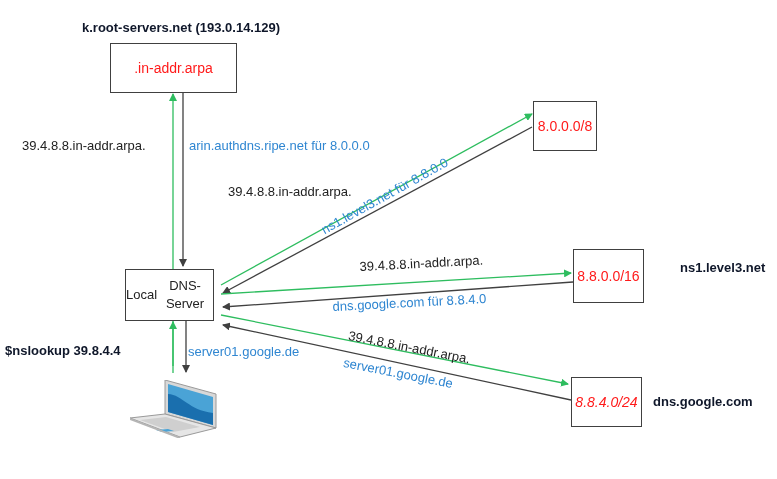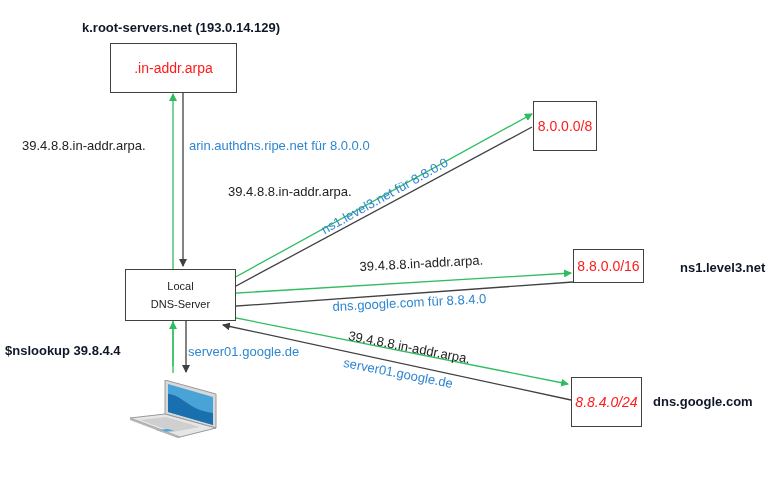--- a/index.html
+++ b/index.html
@@ -41,30 +41,30 @@
 
   <line x1="173" y1="373" x2="173" y2="322" stroke="#2ebd5f" stroke-width="1.3" marker-end="url(#ag)"></line>
   <line x1="186" y1="321" x2="186" y2="372" stroke="#404040" stroke-width="1.3" marker-end="url(#ak)"></line>
 </svg>
 
 <div class="abs bold" style="left:82px;top:20px;font-size:13px;">k.root-servers.net (193.0.14.129)</div>
 <div class="box" style="left:110px;top:43px;width:127px;height:50px;">
   <span class="red">.in-addr.arpa</span>
 </div>
 
-<div class="box" style="left:125px;top:269px;width:111px;height:52px;flex-direction:column;line-height:18px;font-size:11px;color:#222;">
+<div class="box" style="left:125px;top:269px;width:89px;height:52px;flex-direction:row;line-height:18px;font-size:13px;color:#222;">
   <span>Local</span>
   <span>DNS-Server</span>
 </div>
 
 <div class="box" style="left:533px;top:101px;width:64px;height:50px;">
   <span class="red">8.0.0.0/8</span>
 </div>
 
-<div class="box" style="left:573px;top:249px;width:71px;height:34px;">
+<div class="box" style="left:573px;top:249px;width:71px;height:54px;">
   <span class="red">8.8.0.0/16</span>
 </div>
 <div class="abs bold" style="left:656px;top:260px;margin-left:24px;">ns1.level3.net</div>
 
 <div class="box" style="left:571px;top:377px;width:71px;height:50px;font-style:italic;">
   <span class="red">8.8.4.0/24</span>
 </div>
 <div class="abs bold" style="left:653px;top:394px;">dns.google.com</div>
 
 <div class="abs blk" style="left:22px;top:138px;">39.4.8.8.in-addr.arpa.</div>

